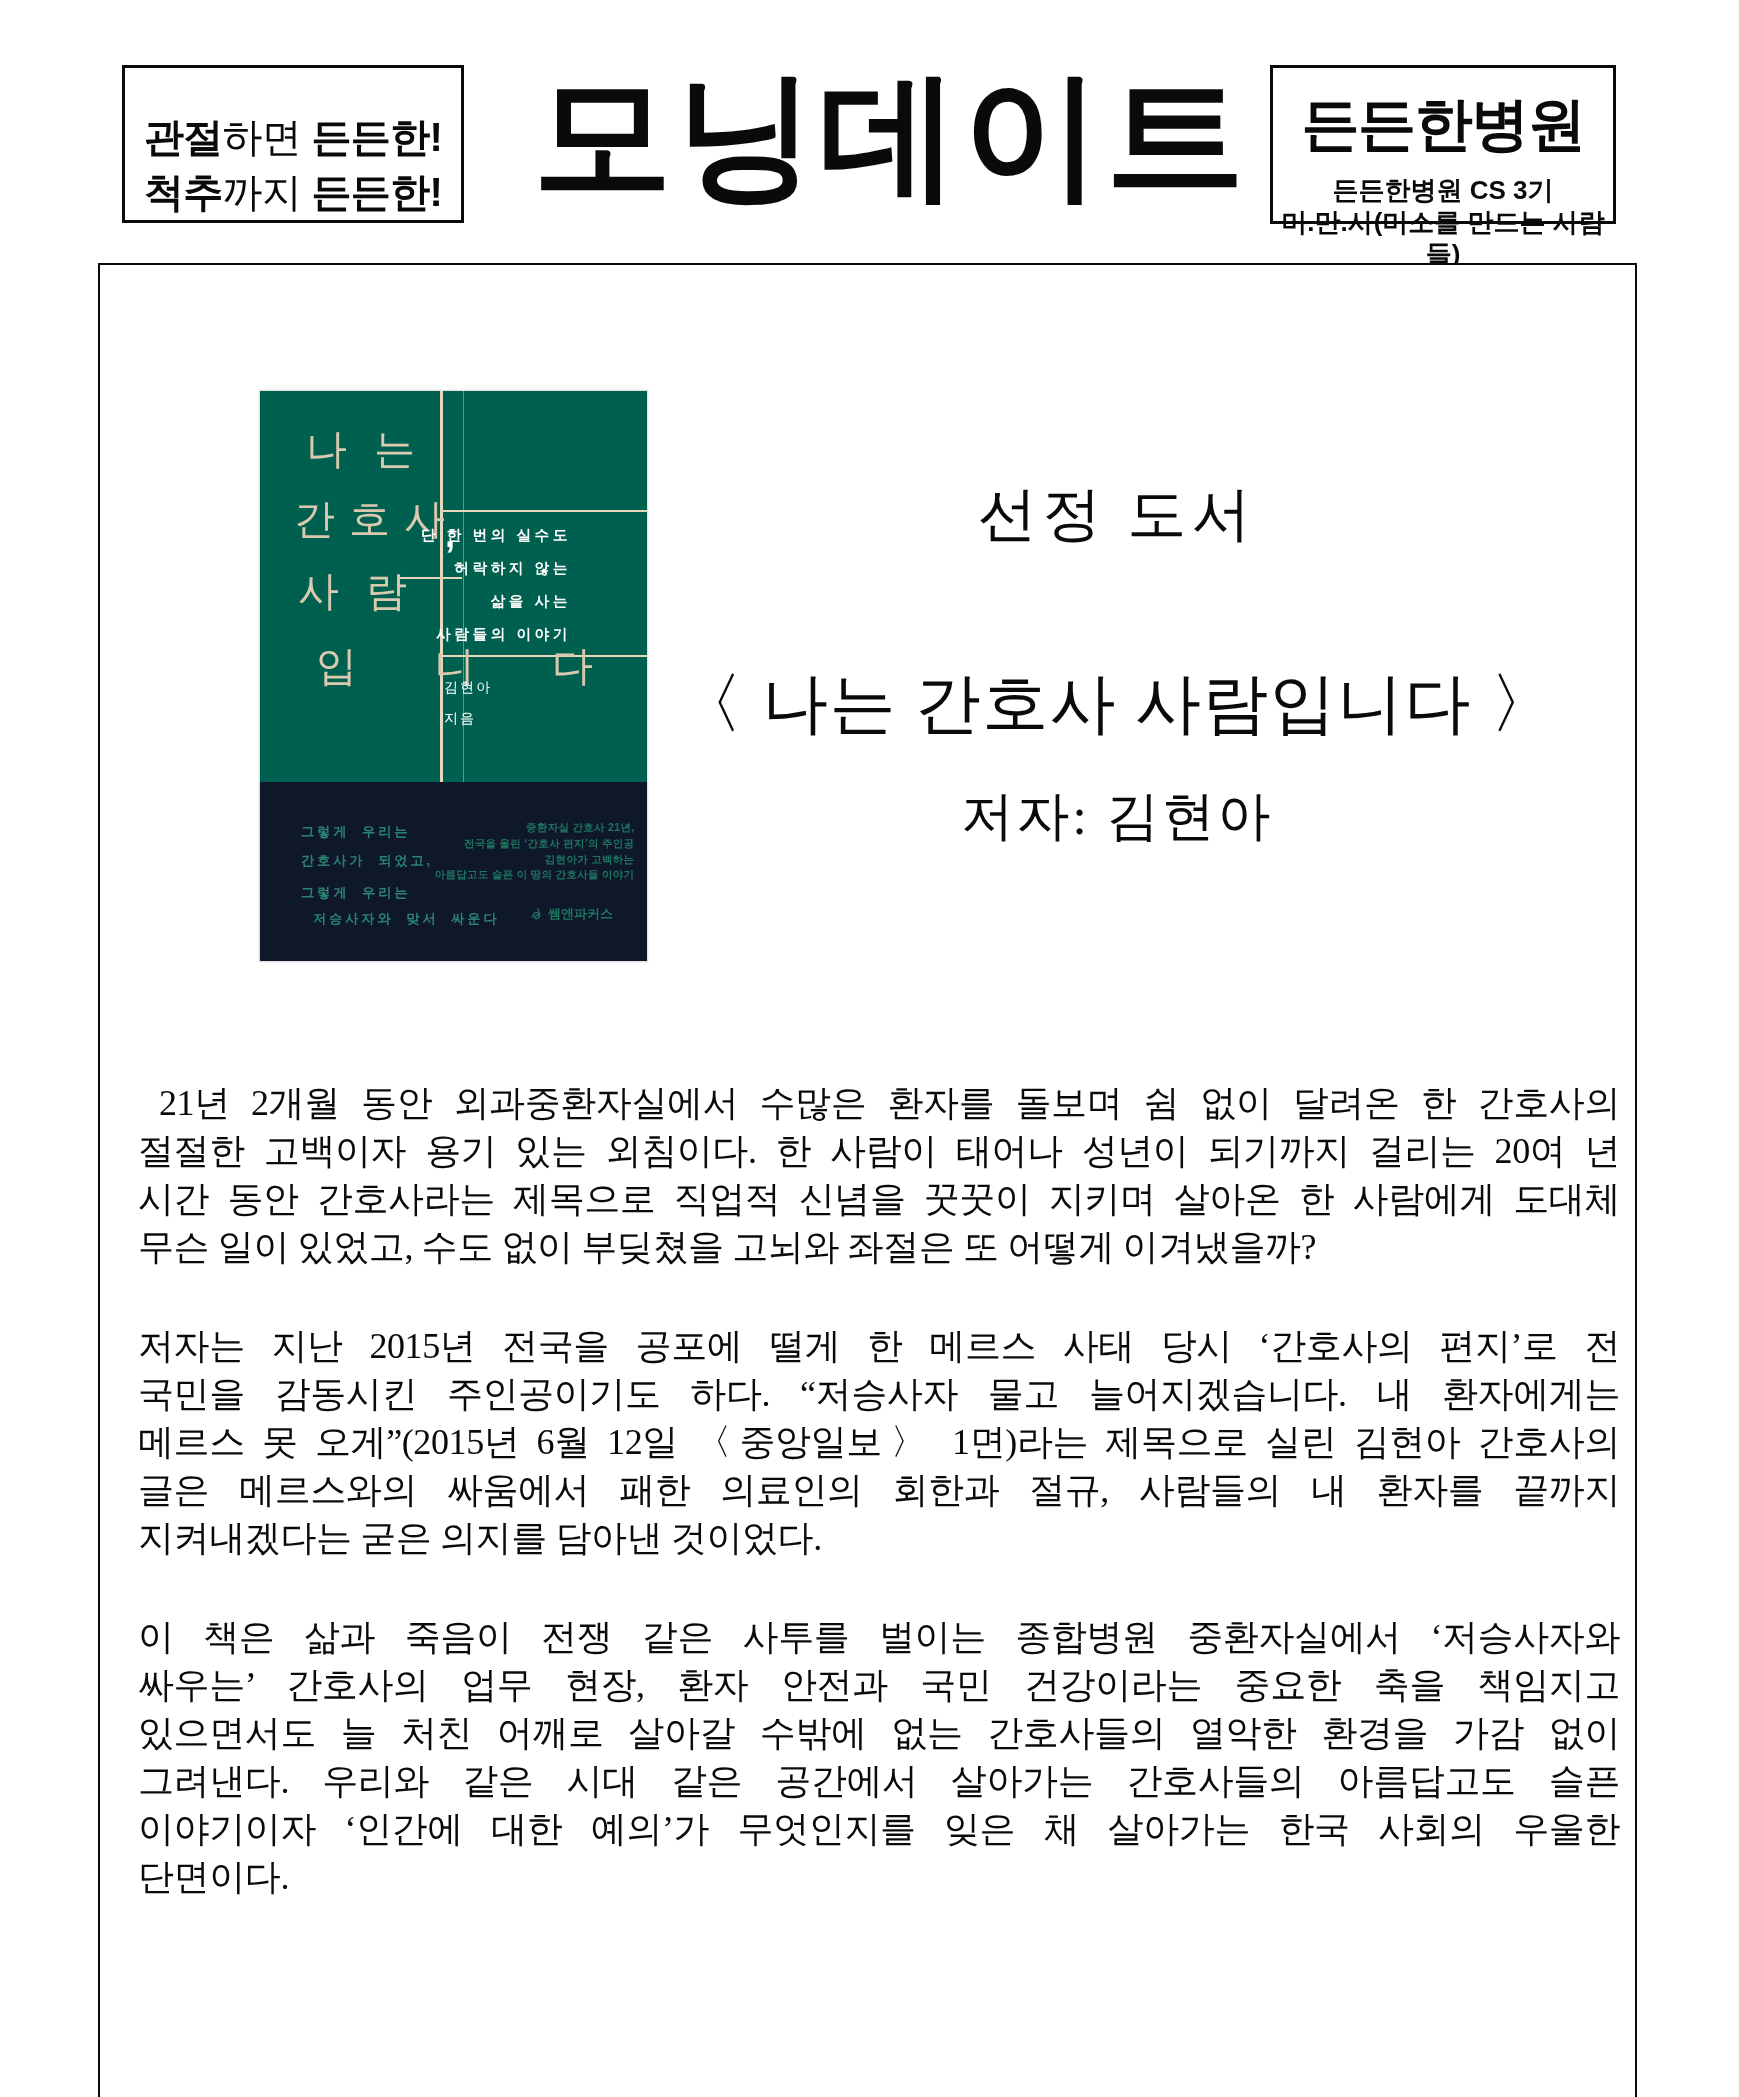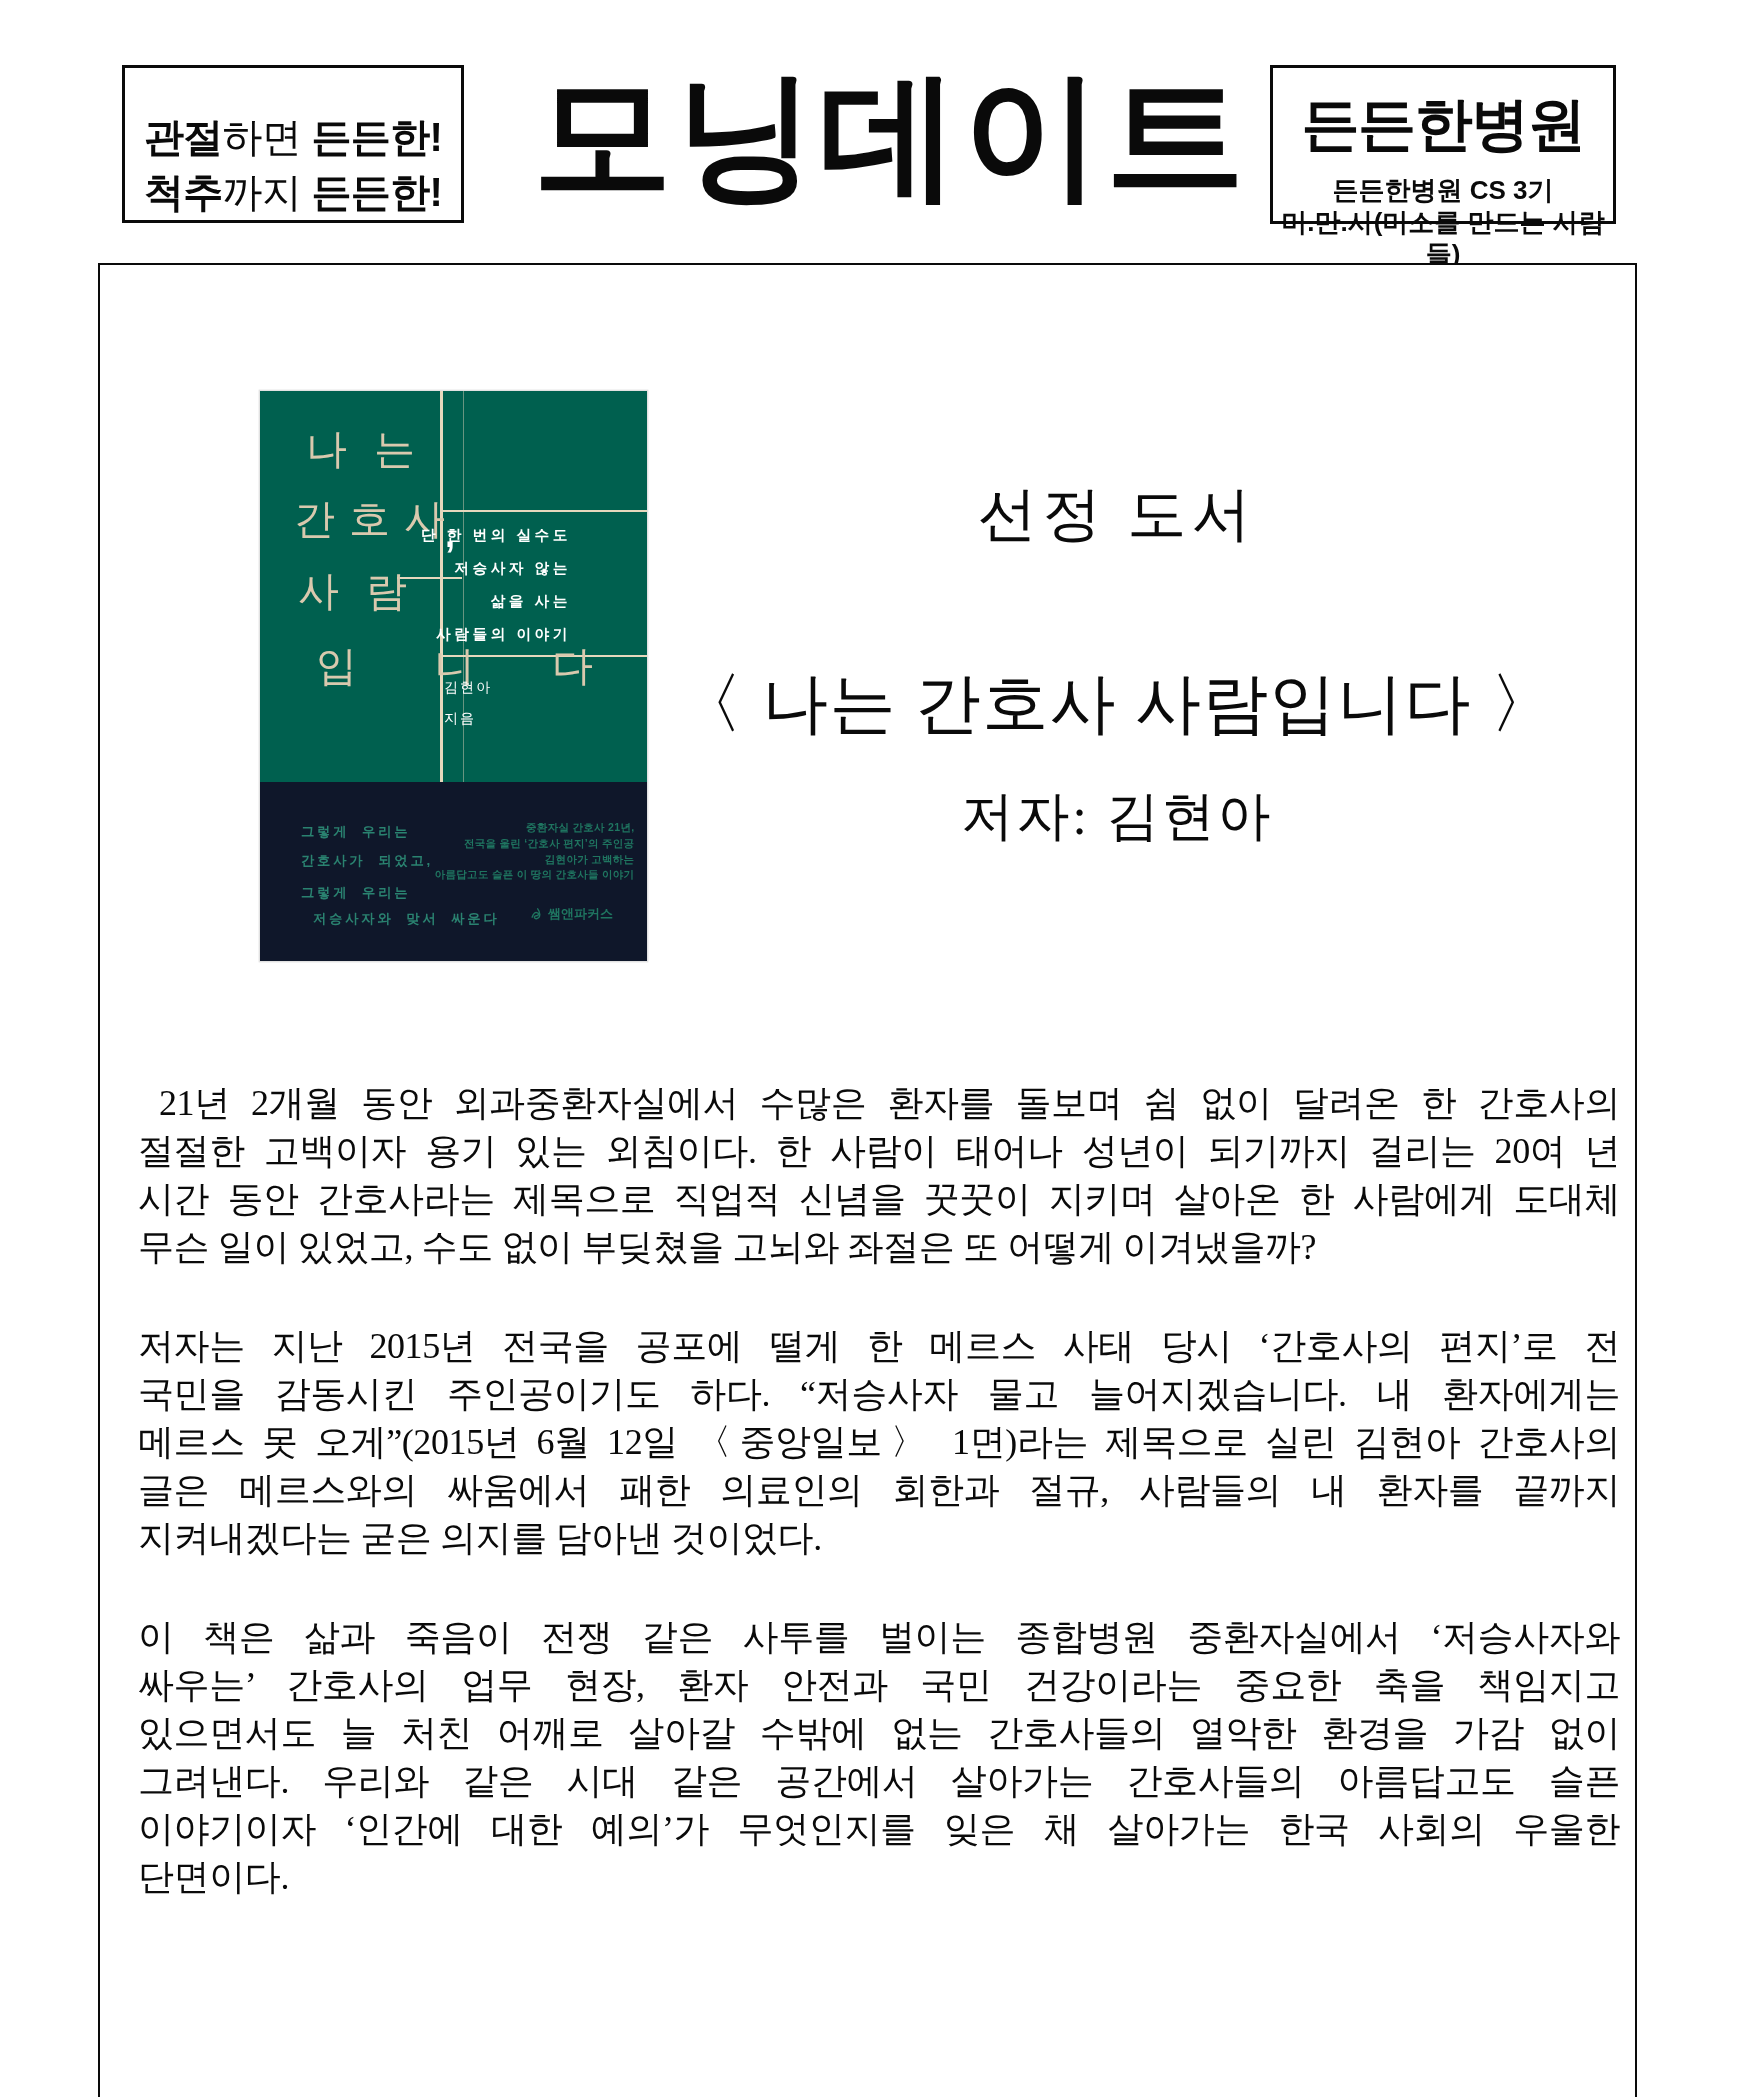--- a/index.html
+++ b/index.html
@@ -140,21 +140,21 @@
         <div class="hline hline2"></div>
         <div class="hline hline3"></div>
 
         <div class="cover-title-row ctr1">나는</div>
         <div class="cover-title-row ctr2">간호사</div>
         <div class="cover-title-row ctr3">사람</div>
         <div class="cover-title-row ctr4">입니다</div>
 
         <div class="quote-mark">,</div>
         <div class="tag tag1">단 한 번의 실수도</div>
-        <div class="tag tag2">저승사자 않는</div>
+        <div class="tag tag2">허락하지 않는</div>
         <div class="tag tag3">삶을 사는</div>
         <div class="tag tag4">사람들의 이야기</div>
 
         <div class="cover-author">
           <div>김현아</div>
           <div>지음</div>
         </div>
       </div>
 
       <div class="cover-bottom">

